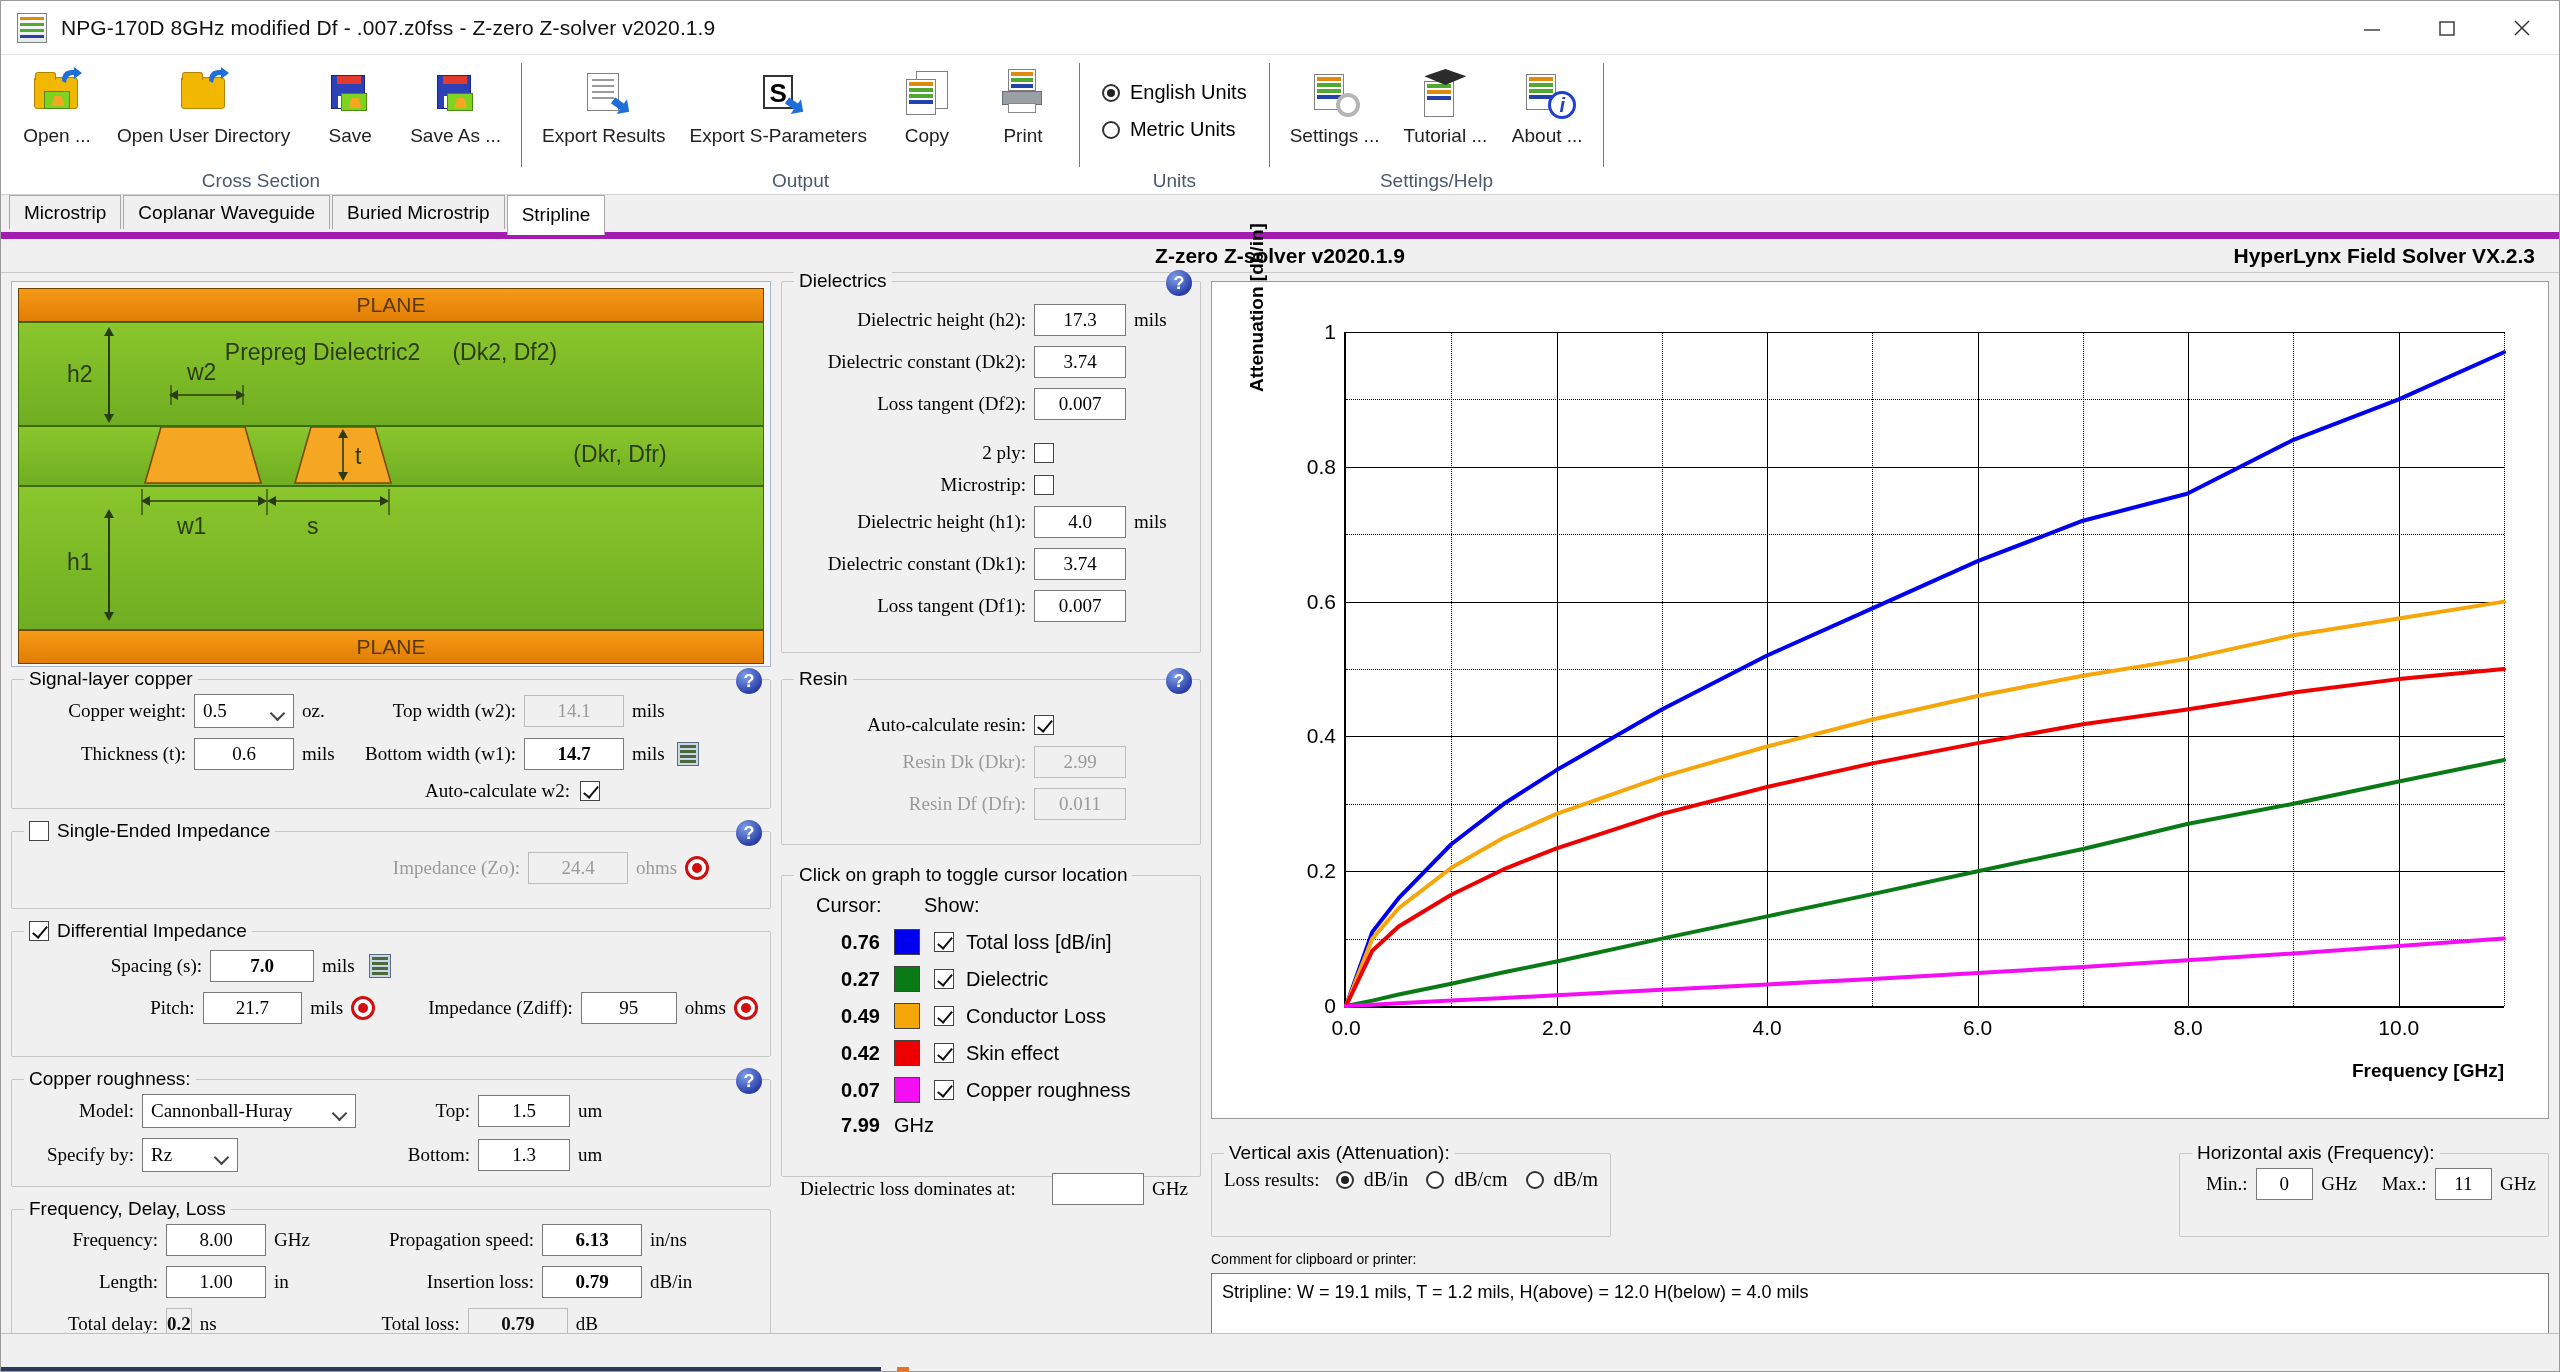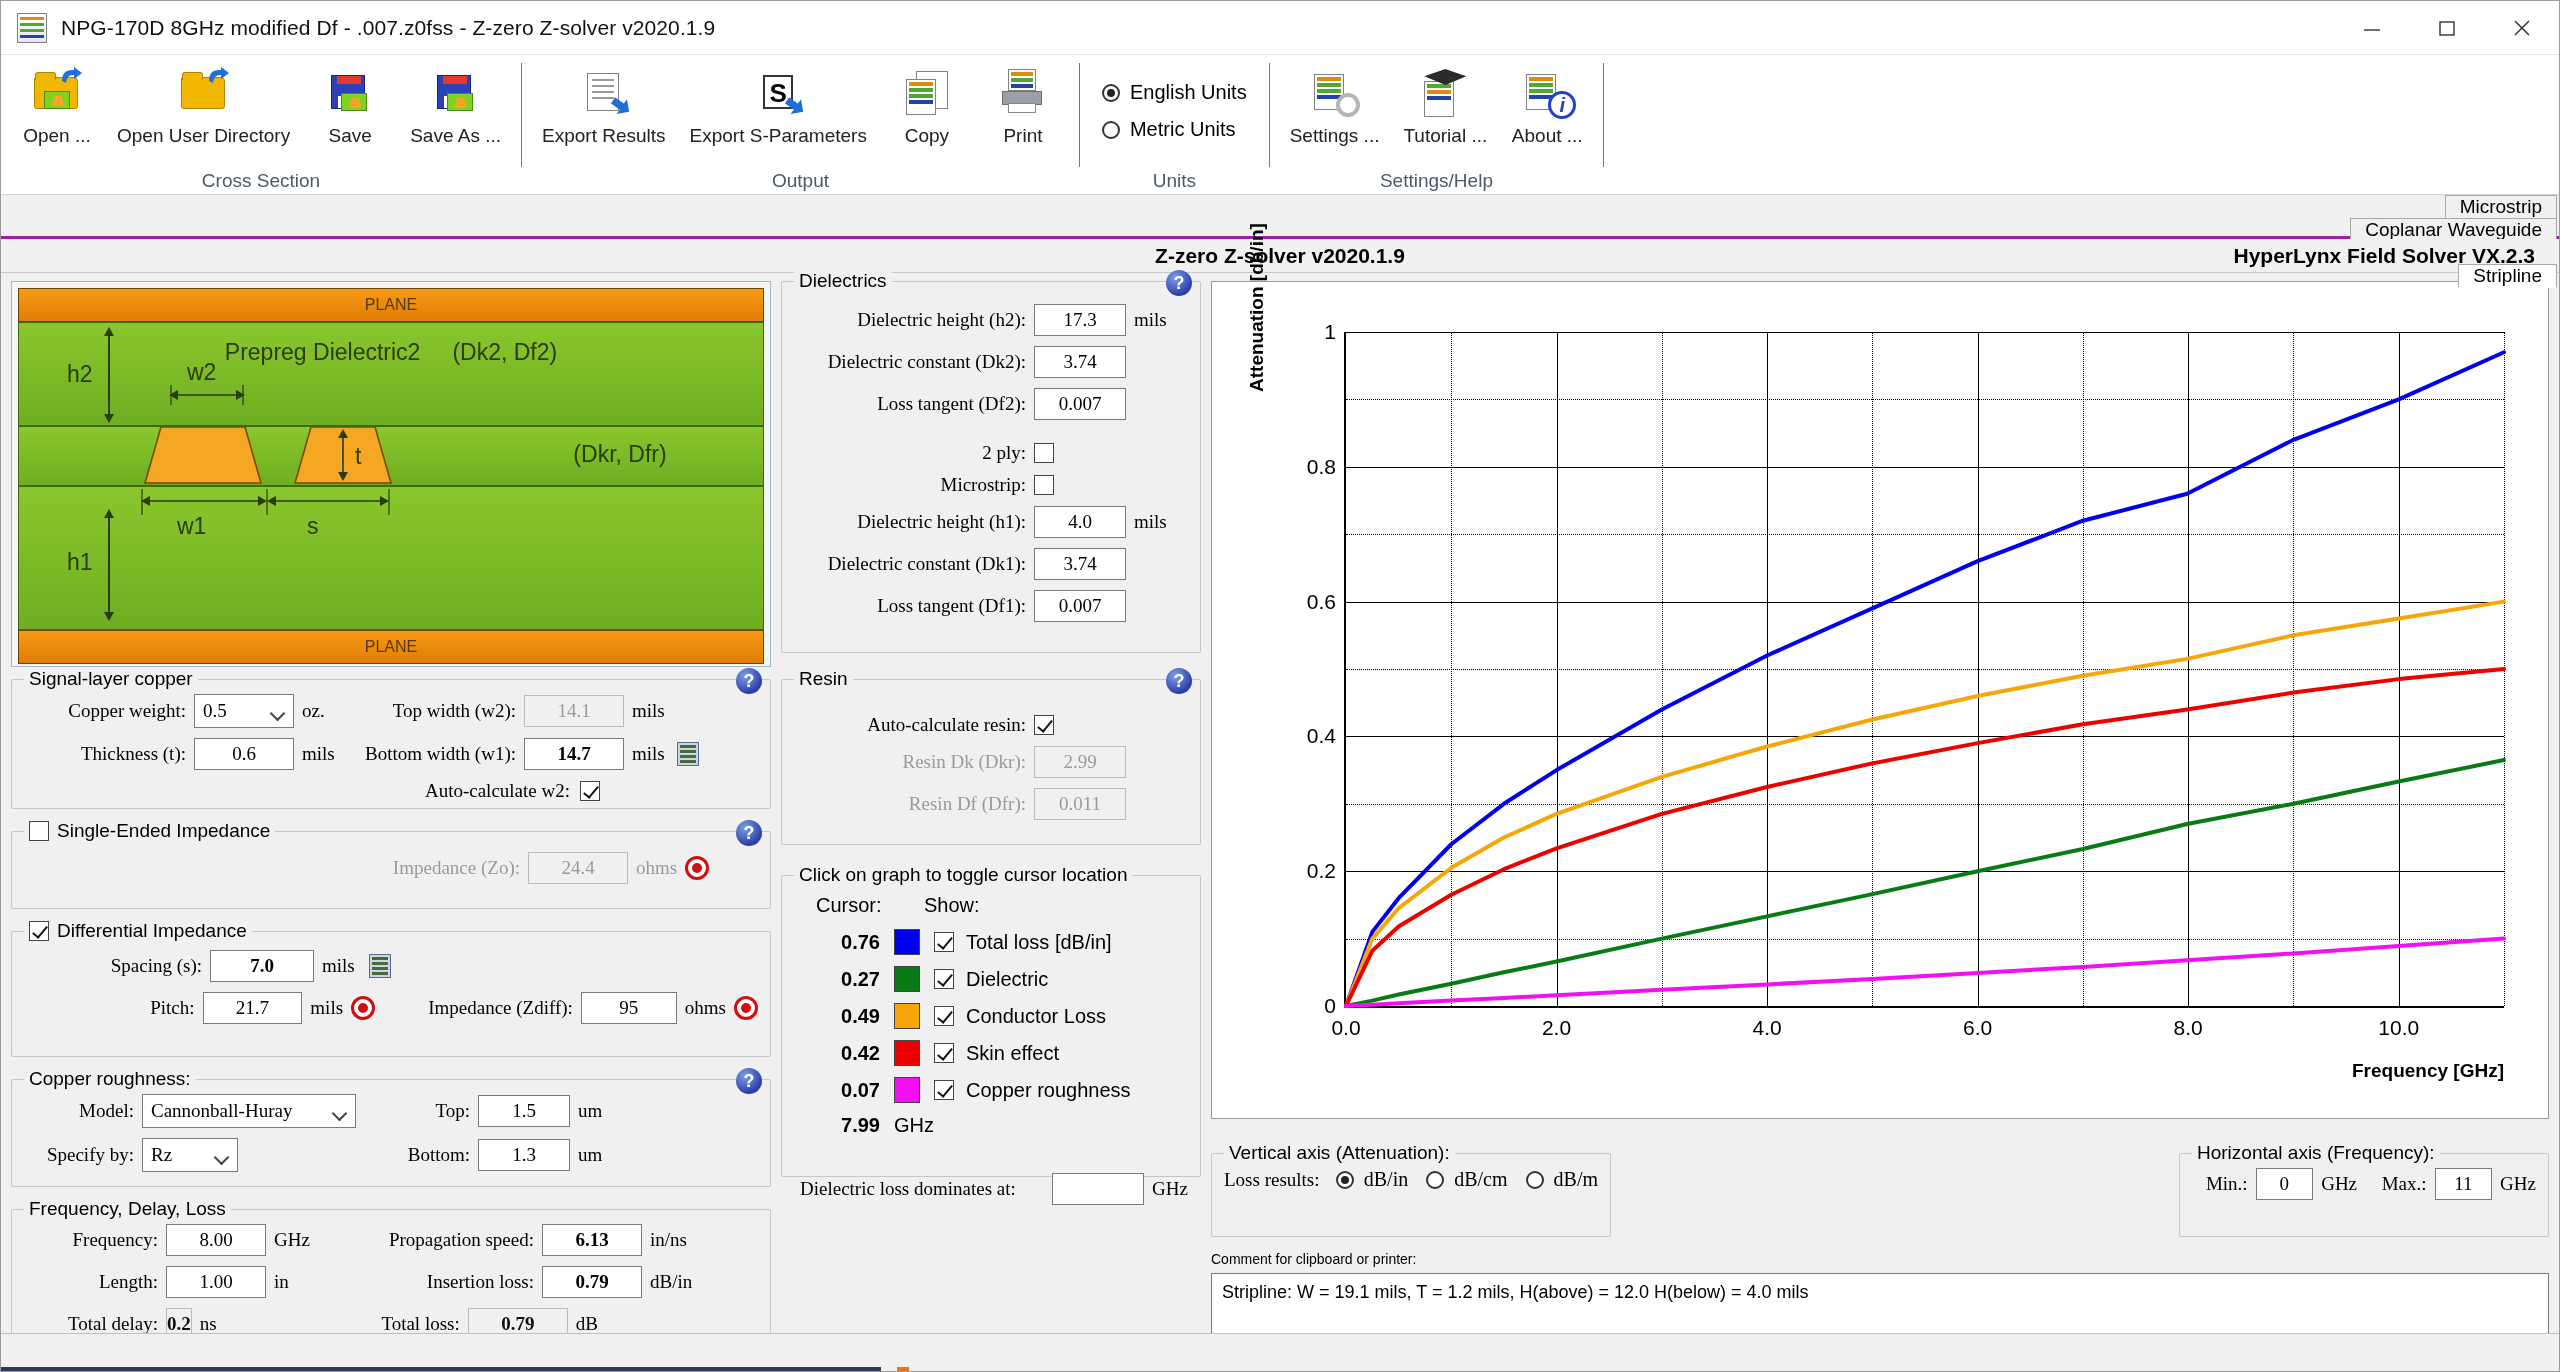--- a/index.html
+++ b/index.html
@@ -81,22 +81,22 @@
       font-size:20px; text-align:center; line-height:22px; background:#fff; font-style:italic;}
   .radios { display:flex; flex-direction:column; justify-content:center; height:100px;
             padding:0 14px; gap:14px;}
   .radio-row{ display:flex; align-items:center; gap:10px; font-size:20px; cursor:default;}
   .rdo{ width:18px;height:18px;border:2px solid #333;border-radius:50%; position:relative;
         background:#fff; flex:none;}
   .rdo.on:after{ content:""; position:absolute; left:3px; top:3px; width:8px;height:8px;
         border-radius:50%; background:#222; }
 
   
-  .tabsrow { height:44px; background:#f0f0f0; display:flex; align-items:flex-end;
-             position:relative; border-bottom:3px solid #a21caf; padding-left:8px;flex-direction:column; }
+  .tabsrow { height:44px; background:#f0f0f0; display:flex; align-items:flex-start;
+             position:relative; border-bottom:7px solid #a21caf; padding-left:8px; }
   .tab { height:34px; padding:0 14px; display:flex; align-items:center; font-size:19px;
          background:#f0f0f0; border:1px solid #a8a8a8; border-bottom:none; margin-right:2px;
          cursor:default; }
   .tab.active { background:#ffffff; height:40px; border-bottom:1px solid #fff; position:relative; z-index:2;}
 
   
   .headstrip { height:34px; background:#f0f0f0; display:flex; align-items:center;
                border-bottom:1px solid #c8c8c8; }
   .hs-center { position:absolute; left:0; right:0; text-align:center; font-size:21px;
                font-weight:bold; pointer-events:none; }
@@ -138,21 +138,21 @@
   .calcico i{ display:block; height:3px; margin:2px 2px 0 2px; background:#4a6a3a;}
   .target { width:24px;height:24px; border-radius:50%; border:3px solid #d01010;
          background:#fff; position:relative; display:inline-block; flex:none;}
   .target:after{content:"";position:absolute;left:4px;top:4px;width:10px;height:10px;
          border-radius:50%;background:#d01010;}
 
   
   .xsec { border:1px solid #a8b4c8; background:#f4f6f8; padding:6px; }
   .xs-inner{ position:relative; width:100%; height:100%; }
   .plane { background:linear-gradient(#f79a16,#e07d05); border:1px solid #6b4500;
-           text-align:center; font-size:16px; color:#5a3800; }
+           text-align:center; font-size:21px; color:#5a3800; }
   .diel { background:linear-gradient(#8ac62c,#6fae22); border:1px solid #3f6b10; position:relative; }
   .dtext { position:absolute; width:100%; text-align:center; font-size:23px; color:#2b3b12; }
 
   
   .chartbox{ border:1px solid #9a9a9a; background:#fff; position:relative; }
   .plot { position:absolute; border-left:2px solid #000; border-bottom:2px solid #000; }
   .glineH{ position:absolute; left:0; right:0; height:0; border-top:1px solid #000; }
   .glineH.minor{ border-top:1px dotted #000; }
   .glineV{ position:absolute; top:0; bottom:0; width:0; border-left:1px solid #000; }
   .glineV.minor{ border-left:1px dotted #000; }

